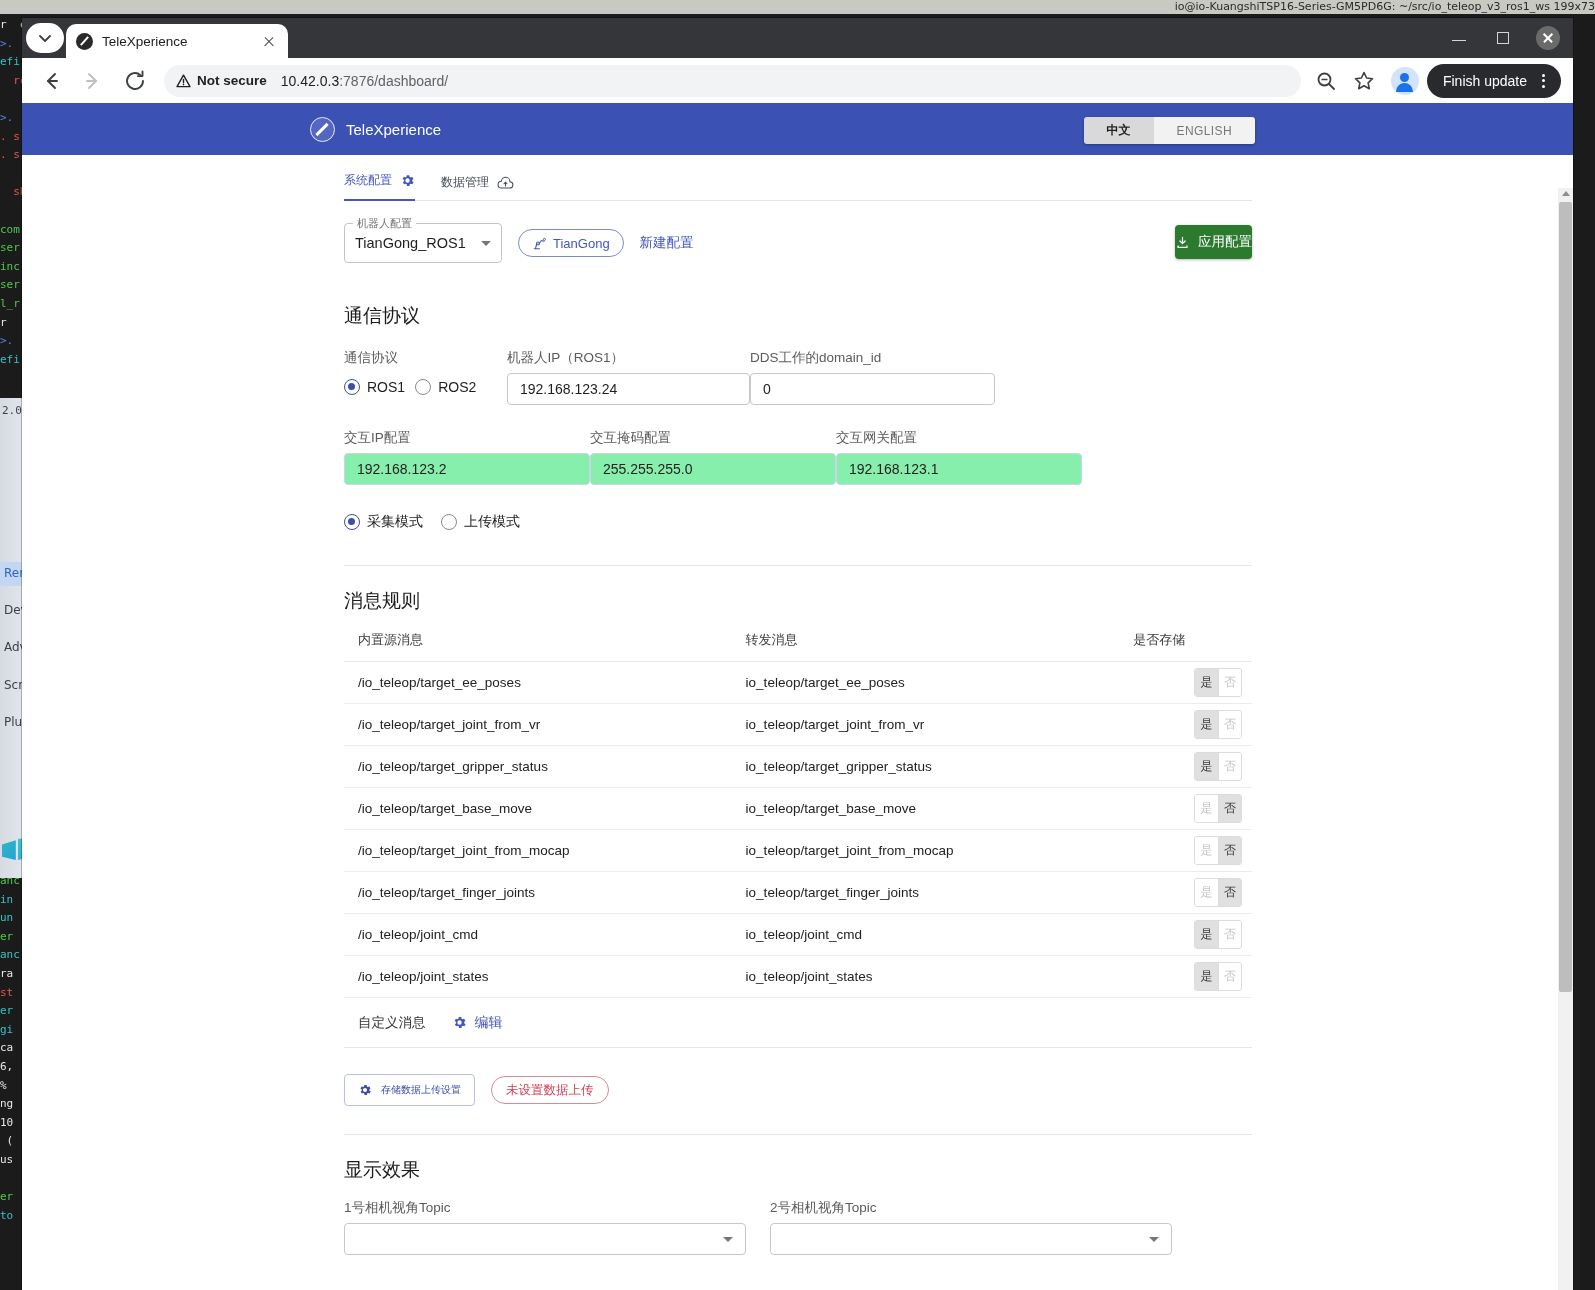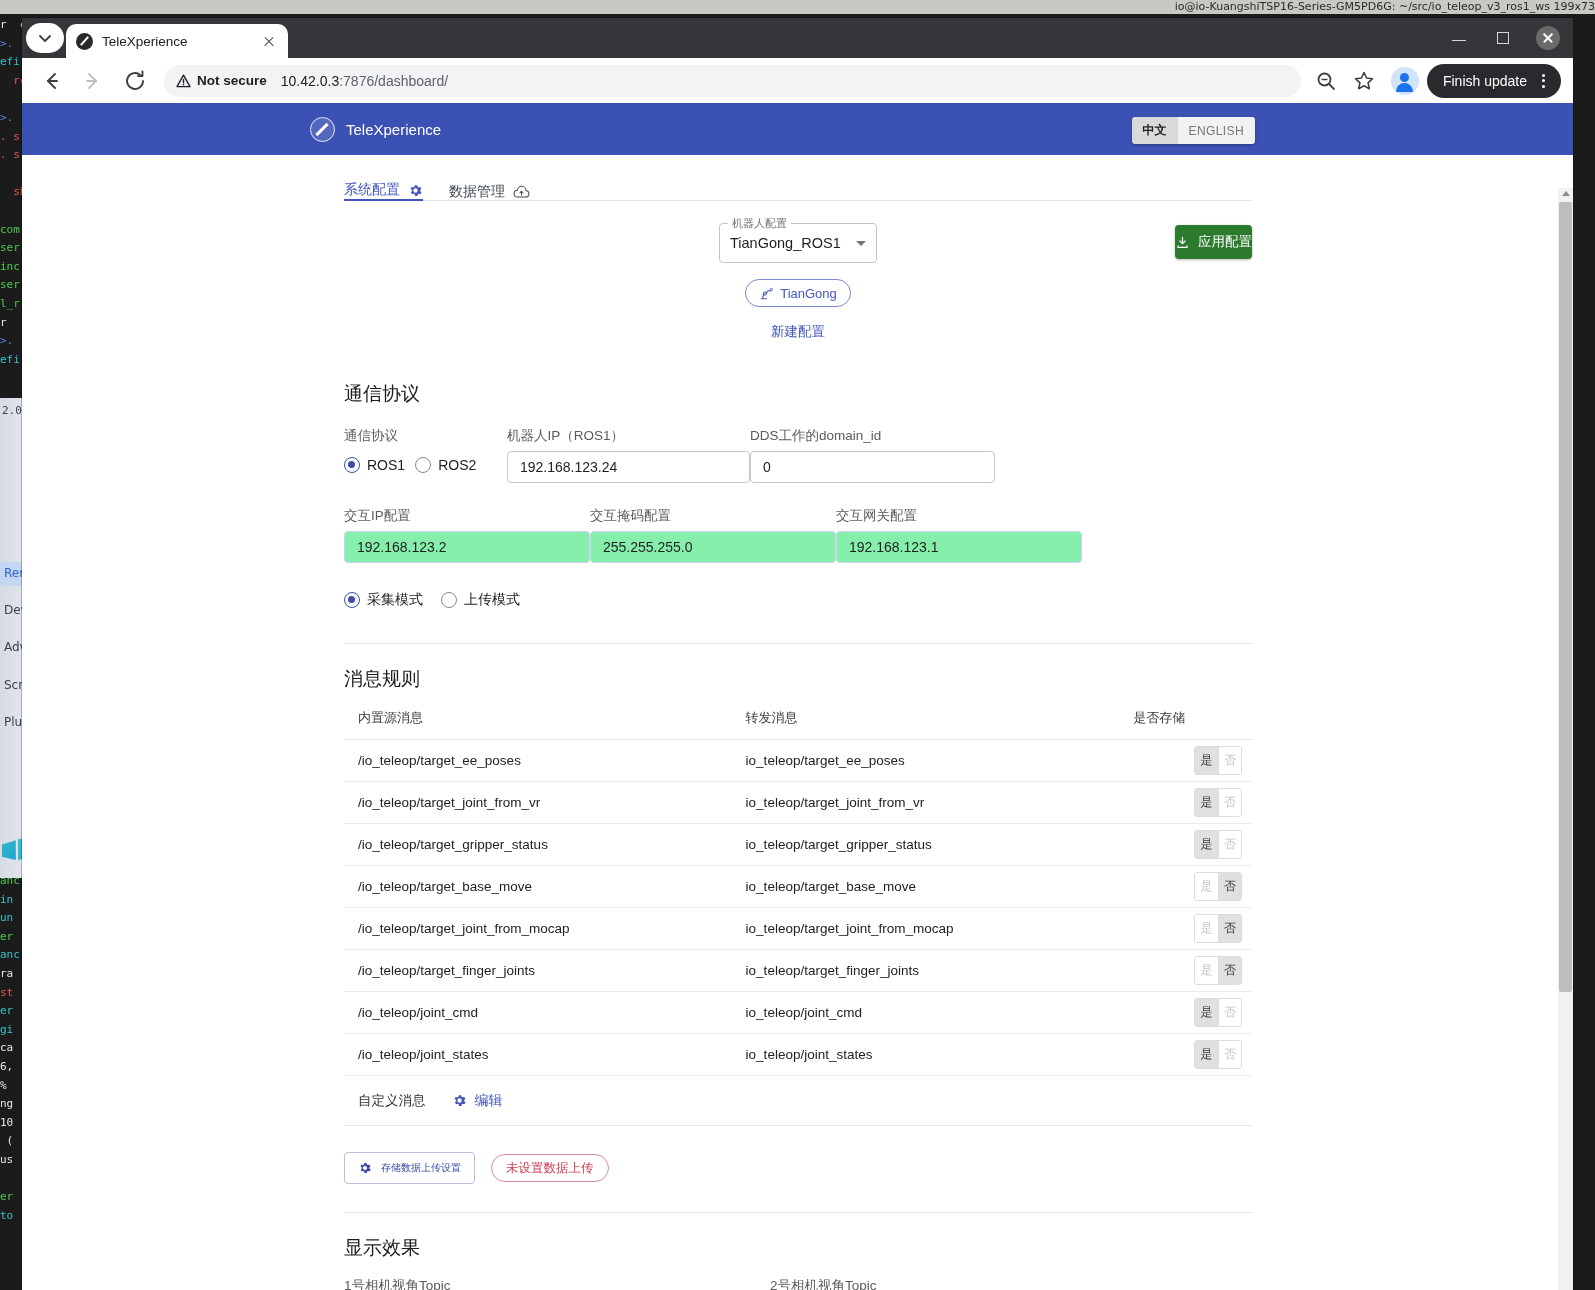--- a/index.html
+++ b/index.html
@@ -166,35 +166,35 @@
     background: #ffffff; transform: rotate(-45deg);
   }
   .brand-name { color: #ffffff; font-size: 15px; }
   .lang-toggle {
     position: absolute; right: 318px; top: 14px;
     display: flex; border-radius: 3px; overflow: hidden;
     box-shadow: 0 1px 3px rgba(0,0,0,.3);
   }
   .lang-btn {
     height: 27px; display: flex; align-items: center; justify-content: center;
-    font-size: 12px; padding: 0 11px;
+    font-size: 12px; padding: 0 23px;
   }
   .lang-btn.active { background: #d9d9d9; color: #1f1f1f; font-weight: 600; }
   .lang-btn.idle { background: #f2f2f2; color: #777777; letter-spacing: .4px; }
 
   .content { padding: 0 0 0 0; position: relative; background: #fff; height: 1135px; }
   .inner { width: 908px; margin: 0 0 0 322px; }
 
   .tabs { display: flex; align-items: flex-end; gap: 26px; height: 46px; padding-top: 16px; }
-  .ptab { display: flex; align-items: center; gap: 8px; padding-bottom: 0; font-size: 14px; }
+  .ptab { display: flex; align-items: center; gap: 8px; padding-bottom: 10px; font-size: 12px; }
   .ptab.active { color: #4356bb; border-bottom: 2.5px solid #4356bb; }
   .ptab.idle { color: #444c56; }
   .tabs-rule { height: 1px; background: #e4e4e4; width: 908px; margin-top: -1px; }
 
-  .cfgrow { display: flex; align-items: center; gap: 16px; margin-top: 22px; position: relative; flex-direction: column; }
+  .cfgrow { display: flex; align-items: center; gap: 16px; margin-top: 22px; position: relative; }
   .select-outer {
     position: relative; width: 158px; height: 40px;
     border: 1px solid #c4c4c4; border-radius: 4px;
     display: flex; align-items: center; padding: 0 10px;
   }
   .select-legend {
     position: absolute; left: 8px; top: -8px; background: #fff; padding: 0 4px;
     font-size: 11px; color: #767676;
   }
   .select-val { font-size: 14.5px; color: #1f1f1f; flex: 1 1 auto; }

